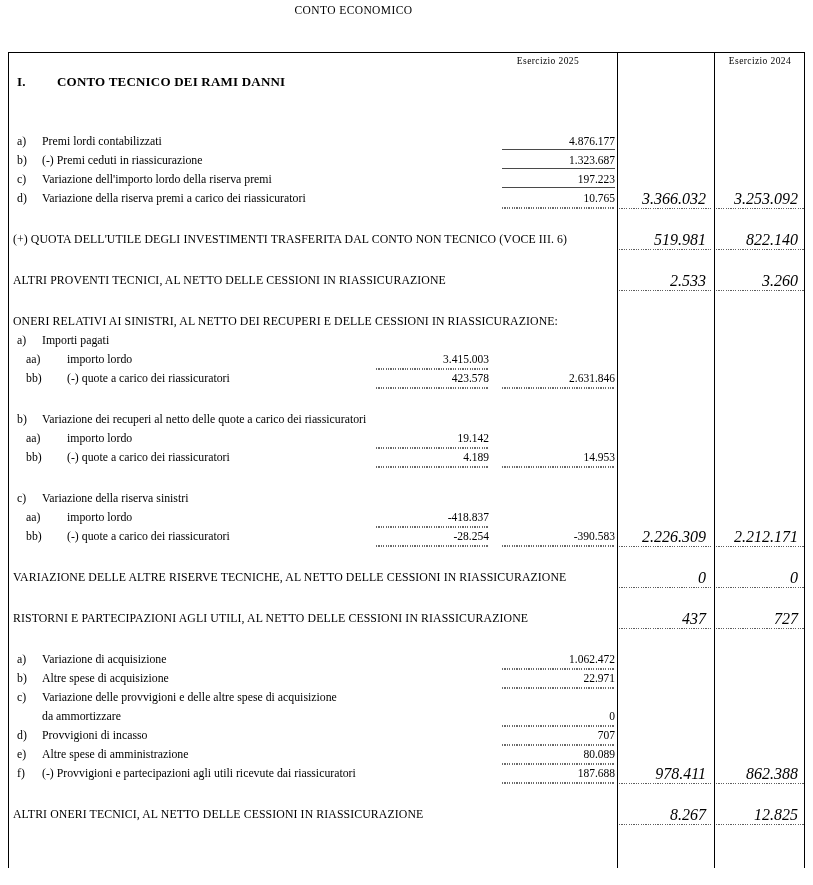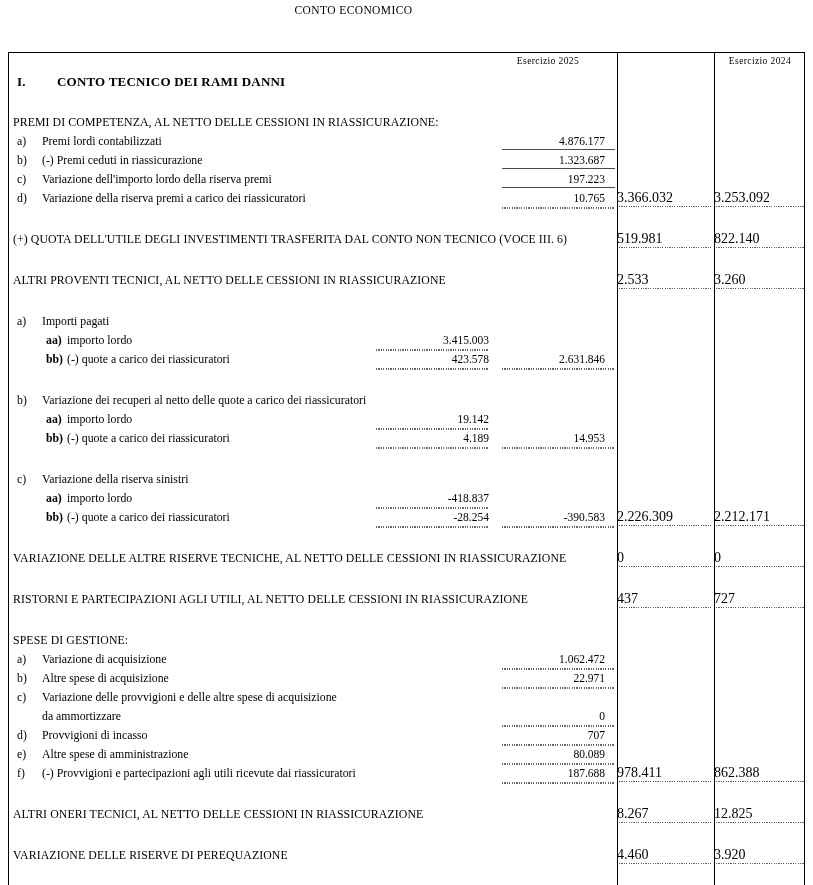--- a/index.html
+++ b/index.html
@@ -57,61 +57,62 @@
     min-height: 19px;
   }
   .label-cell {
     width: 608px;
     box-sizing: border-box;
     position: relative;
     flex: 0 0 608px;
   }
   .numA, .numB {
     box-sizing: border-box;
-    text-align: left;
-    font-size: 14px;
+    text-align: right;
+    font-size: 16px;
     padding-right: 8px;
     padding-top: 1px;
     position: relative;
+    font-style: italic;
   }
   .numA { flex: 0 0 97px; width: 97px; }
   .numB { flex: 0 0 92px; width: 92px; }
 
   
   .lbl {
     position: relative;
     font-size: 11.8px;
     line-height: 19px;
     white-space: nowrap;
   }
   .lbl.section  { padding-left: 4px; letter-spacing: .1px; }
   .lbl.head1    { padding-left: 8px; font-weight: bold; font-size: 13px; letter-spacing: .2px;}
   .lbl .alpha   { position: absolute; left: 8px; }
-  .lbl .alpha2  { position: absolute; left: 37px; font-weight: bold; }
+  .lbl .alpha2  { position: absolute; left: 17px; }
   .lbl.item     { padding-left: 33px; }
   .lbl.subitem  { padding-left: 58px; }
 
   .roman {
     position: absolute;
     left: 8px;
     top: 0;
     font-weight: bold;
     font-size: 13px;
   }
 
   
   .inner-num {
     position: absolute;
     text-align: right;
     font-size: 11.5px;
     line-height: 19px;
     top: 0;
   }
   .inner-num.colL { right: 128px; width: 120px; }  
-  .inner-num.colM { right: 12px;  width: 120px; }   
+  .inner-num.colM { right: 2px;  width: 120px; }   
 
   
   .uline {
     position: absolute;
     height: 1.5px;
     background: #4a4a4a;
   }
   .uline.colM { right: 2px;  width: 113px; bottom: 1px; }
   .uline.dotsL { right: 128px; width: 113px; bottom: -0.5px; height: 1.2px;
                  background: repeating-linear-gradient(to right,#6a6a6a 0 1.2px,transparent 1.2px 2.4px); }
@@ -175,23 +176,20 @@
           <span>CONTO TECNICO DEI RAMI DANNI</span>
         </div>
       </div>
       <div class="numA"></div>
       <div class="numB"></div>
     </div>
 
     <div class="sp h22"></div>
 
     <div class="row">
-      <div class="label-cell">
-        <div class="lbl section">PREMI DI COMPETENZA, AL NETTO DELLE CESSIONI IN RIASSICURAZIONE:</div>
-      </div>
       <div class="numA"></div>
       <div class="numB"></div>
     </div>
 
     <div class="row">
       <div class="label-cell">
         <div class="lbl item">
           <span class="alpha">a)</span>
           <span>Premi lordi contabilizzati</span>
           <span class="inner-num colM">4.876.177</span>
@@ -274,20 +272,27 @@
         <span class="nline"></span>
       </div>
       <div class="numB">
         <span>3.260</span>
         <span class="nline"></span>
       </div>
     </div>
 
     <div class="sp h22"></div>
 
+    <div class="row">
+      <div class="label-cell">
+        <div class="lbl section">ONERI RELATIVI AI SINISTRI, AL NETTO DEI RECUPERI E DELLE CESSIONI IN RIASSICURAZIONE:</div>
+      </div>
+      <div class="numA"></div>
+      <div class="numB"></div>
+    </div>
 
     <div class="row">
       <div class="label-cell">
         <div class="lbl item">
           <span class="alpha">a)</span>
           <span>Importi pagati</span>
         </div>
       </div>
       <div class="numA"></div>
       <div class="numB"></div>
@@ -436,27 +441,20 @@
         <span class="nline"></span>
       </div>
       <div class="numB">
         <span>727</span>
         <span class="nline"></span>
       </div>
     </div>
 
     <div class="sp h22"></div>
 
-    <div class="row">
-      <div class="label-cell">
-        <div class="lbl section">SPESE DI GESTIONE:</div>
-      </div>
-      <div class="numA"></div>
-      <div class="numB"></div>
-    </div>
 
     <div class="row">
       <div class="label-cell">
         <div class="lbl item">
           <span class="alpha">a)</span>
           <span>Variazione di acquisizione</span>
           <span class="inner-num colM">1.062.472</span>
           <span class="uline dotsM"></span>
         </div>
       </div>
@@ -556,30 +554,17 @@
         <span class="nline"></span>
       </div>
       <div class="numB">
         <span>12.825</span>
         <span class="nline"></span>
       </div>
     </div>
 
     <div class="sp h22"></div>
 
-    <div class="row">
-      <div class="label-cell">
-        <div class="lbl section">VARIAZIONE DELLE RISERVE DI PEREQUAZIONE</div>
-      </div>
-      <div class="numA">
-        <span>4.460</span>
-        <span class="nline"></span>
-      </div>
-      <div class="numB">
-        <span>3.920</span>
-        <span class="nline"></span>
-      </div>
-    </div>
 
     <div class="sp h22"></div>
 
   </div>
 </div>
 
 </body></html>

